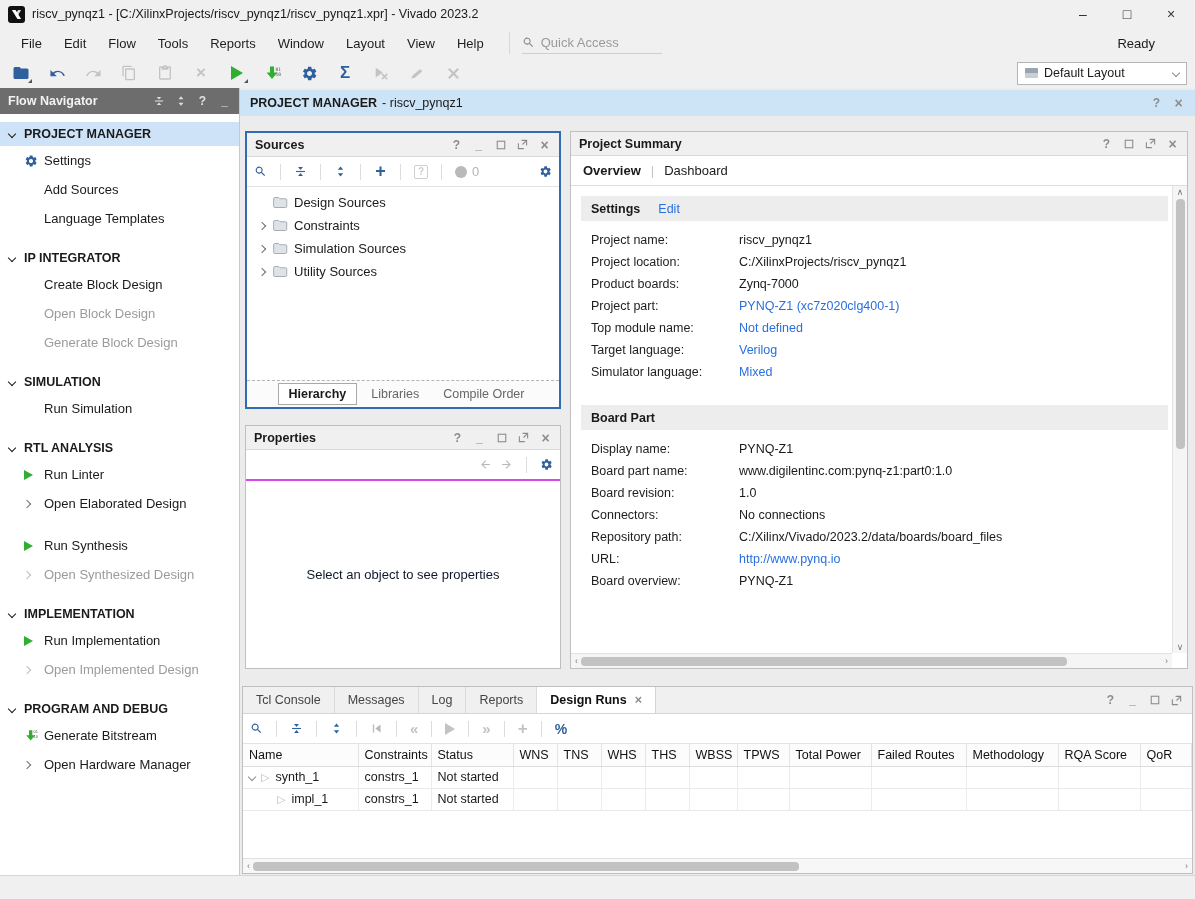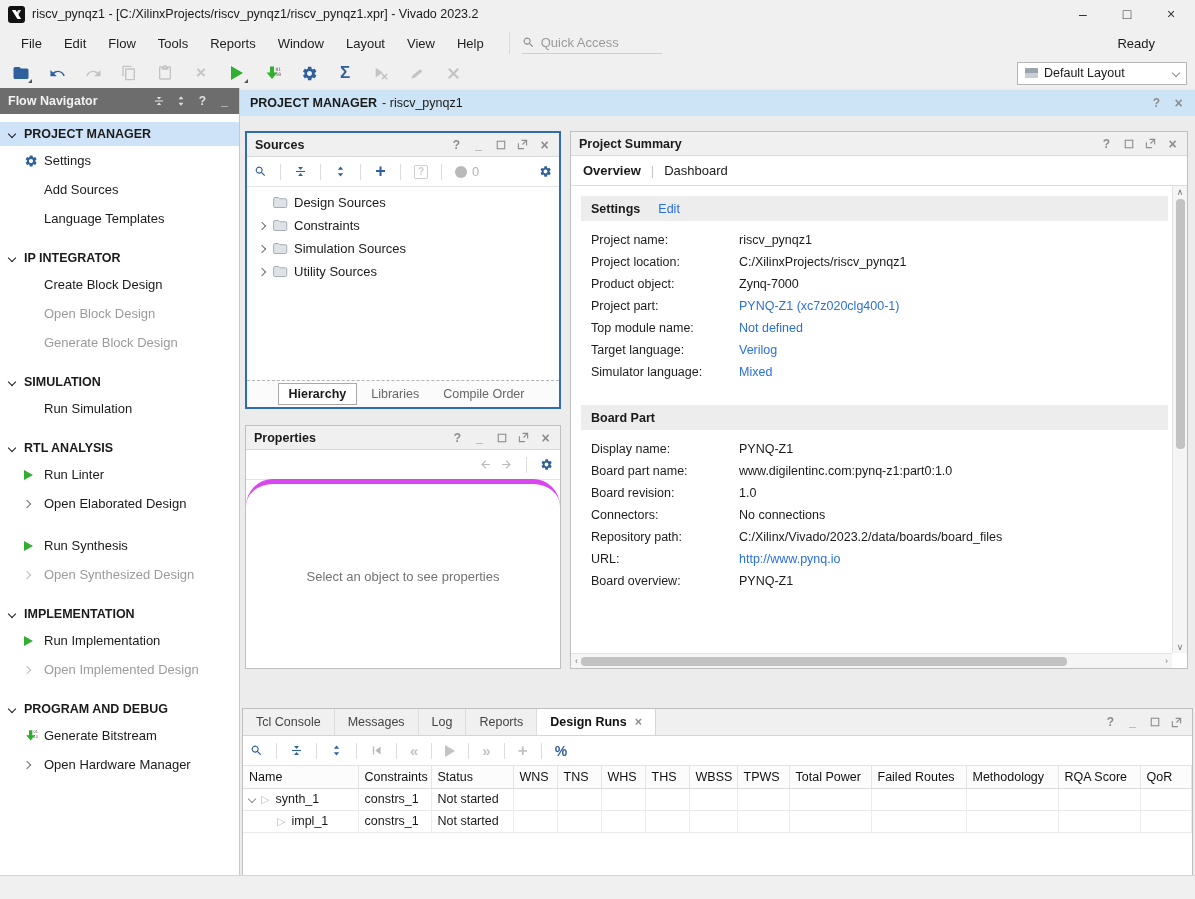--- a/index.html
+++ b/index.html
@@ -63,40 +63,40 @@
 
   #sources-panel { left:5px; top:43px; width:316px; height:278px; border:2px solid #2f6cb3; }
   .tree { flex:1; overflow:hidden; padding-top:4px; }
   .tree-row { display:flex; align-items:center; height:23px; padding-left:10px; gap:6px; }
   .tree-row .chevslot { width:10px; display:flex; justify-content:center; color:#6f6f6f; }
   .src-tabs { flex:0 0 27px; border-top:1px dashed #b5b5b5; display:flex; align-items:center; background:#fbfbfb; padding-left:6px; gap:4px;justify-content:center; }
   .src-tab { padding:3px 10px; color:#666; font-size:12.5px; }
   .src-tab.sel { background:#fff; border:1px solid #a9a9a9; font-weight:bold; color:#1a1a1a; }
 
   #props-panel { left:5px; top:337px; width:316px; height:244px; }
-  #props-body { flex:1; display:flex; align-items:center; justify-content:center; color:#737373; border-top:5px solid #d946ef; margin-top:-1px;border-radius:27px; }
+  #props-body { flex:1; display:flex; align-items:center; justify-content:center; color:#0f172a; border-top:2px solid #d946ef; margin-top:-1px; }
 
   #summary-panel { left:330px; top:43px; width:618px; height:538px; }
   #sum-tabs { height:30px; display:flex; align-items:center; padding-left:12px; gap:10px; border-bottom:1px solid #dcdcdc; flex:0 0 auto; }
   #sum-tabs .sel { font-weight:bold; }
   #sum-tabs .tabsep { color:#c7c7c7; }
   #sum-body { flex:1; position:relative; overflow:hidden; }
   #sum-content { position:absolute; left:0; top:0; right:15px; bottom:15px; overflow:hidden; padding:10px 0 0 10px; }
   .sec-head { height:25px; background:#ededed; display:flex; align-items:center; gap:18px; padding-left:10px; font-weight:bold; font-size:12.5px; margin-right:4px; }
   .link { color:#2a6fdf; font-weight:normal; }
   .frow { display:flex; height:22px; align-items:center; padding-left:10px; font-size:12.5px; }
   .frow .flabel { width:148px; color:#1d1d1d; }
   .fields { margin:8px 0 22px 0; }
   .vscroll { position:absolute; right:0; top:0; bottom:15px; width:15px; background:#f5f5f5; border-left:1px solid #e2e2e2; display:flex; flex-direction:column; align-items:center; font-size:9px; color:#777; }
   .vthumb { width:9px; border-radius:4px; background:#c2c2c2; margin-top:2px; }
   .hscroll { position:absolute; left:0; right:15px; bottom:0; height:15px; background:#f5f5f5; border-top:1px solid #e2e2e2; display:flex; align-items:center; font-size:9px; color:#777; padding:0 4px; gap:3px; }
   .hthumb { height:9px; border-radius:4px; background:#c2c2c2; }
 
   
-  #bottom-panel { left:2px; top:620px; right:2px; height:188px; }
+  #bottom-panel { left:2px; top:598px; right:2px; height:188px; }
   #bp-tabs { height:27px; background:#f0f0f0; border-bottom:1px solid #d5d5d5; display:flex; align-items:stretch; flex:0 0 auto; }
   .bp-tab { display:flex; align-items:center; padding:0 13px; font-size:12.5px; color:#444; border-right:1px solid #dcdcdc; gap:8px; }
   .bp-tab.sel { background:#fff; font-weight:bold; color:#111; border-right:1px solid #d5d5d5; }
   #bp-tabs .picbar { margin-left:auto; padding-right:9px; }
   #bp-toolbar { height:30px; display:flex; align-items:center; gap:8px; padding:0 7px; border-bottom:1px solid #e3e3e3; flex:0 0 auto; }
   #runs-table { border-collapse:collapse; width:100%; table-layout:fixed; }
   #runs-table th { font-weight:normal; text-align:left; height:22px; padding:0 6px; border-right:1px solid #e4e4e4; border-bottom:1px solid #dcdcdc; font-size:12.5px; color:#111; background:#fcfcfc; white-space:nowrap; overflow:hidden; }
   #runs-table td { height:22px; padding:0 6px; border-right:1px solid #ececec; border-bottom:1px solid #e9e9e9; font-size:12.5px; white-space:nowrap; overflow:hidden; }
   .runcell { display:flex; align-items:center; gap:6px; }
   .runtri { color:#b8b8b8; font-size:11px; }
@@ -563,21 +563,21 @@
         <div class="fields">
           <div class="frow">
               <span class="flabel">Project name:</span>
               <span>riscv_pynqz1</span>
             </div>
           <div class="frow">
               <span class="flabel">Project location:</span>
               <span>C:/XilinxProjects/riscv_pynqz1</span>
             </div>
           <div class="frow">
-              <span class="flabel">Product object:</span>
+              <span class="flabel">Product boards:</span>
               <span>Zynq-7000</span>
             </div>
           <div class="frow">
               <span class="flabel">Project part:</span>
               <span class="link">PYNQ-Z1 (xc7z020clg400-1)</span>
             </div>
           <div class="frow">
               <span class="flabel">Top module name:</span>
               <span class="link">Not defined</span>
             </div>

